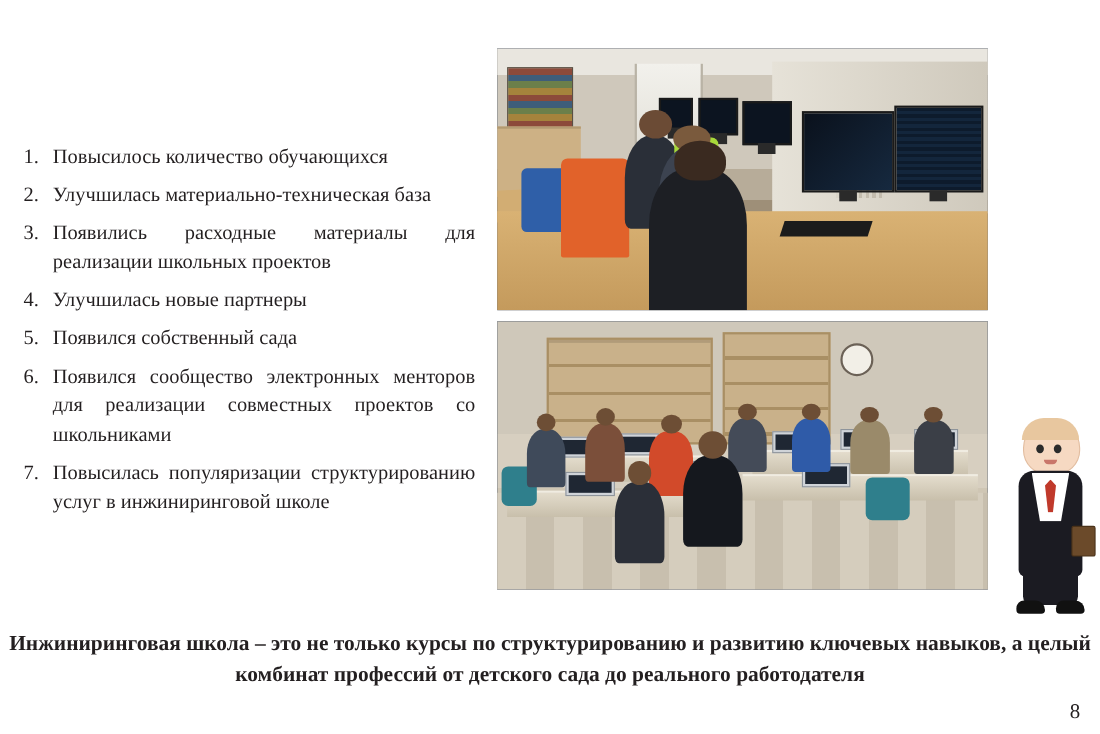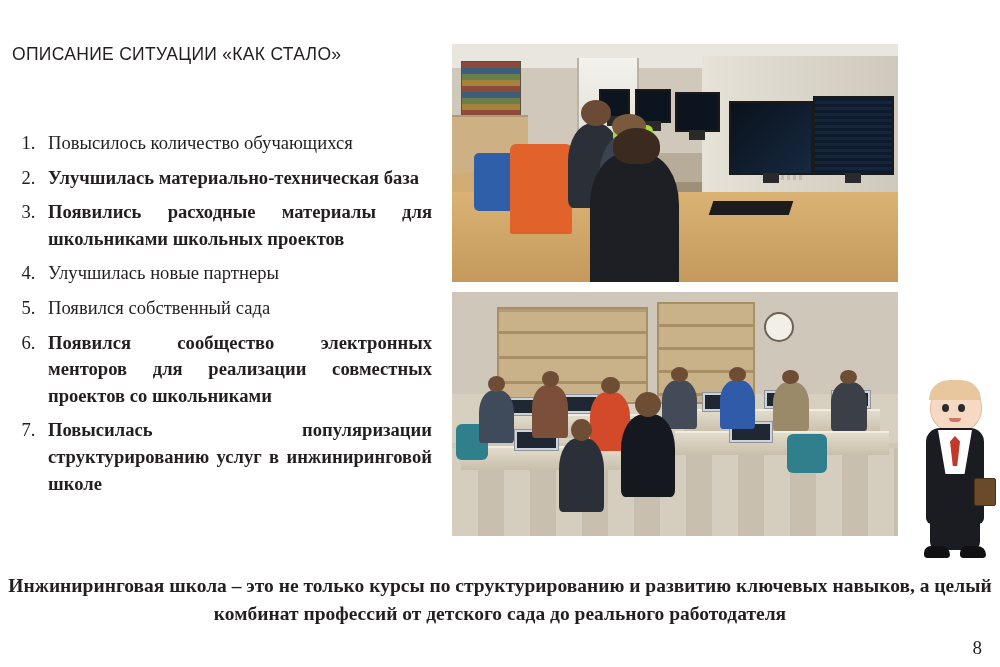--- a/index.html
+++ b/index.html
@@ -57,21 +57,20 @@
     text-justify: inter-word;
   }
   ol.points > li::marker {
     font-size: 18.6px;
   }
   ol.points > li > span {
     display: block;
   }
   .just span {
     text-align: justify;
-    font-weight: bold;
   }
 
   
   .photo {
     position: absolute;
     overflow: hidden;
     background: #24324a;
   }
   .photo-top {
     left: 452px;
@@ -407,32 +406,31 @@
     font-family: "Liberation Serif", serif;
     font-size: 19px;
     color: #231f20;
   }
 </style>
 </head>
 <body>
 
 <div class="slide">
 
-  <div class="slide-title">ОПИСАНИЕ СИТУАЦИИ «КАК СТАЛО»</div>
 
   <div class="list-block">
     <ol class="points">
       <li>
           <span>Повысилось количество обучающихся</span>
         </li>
       <li class="just">
           <span>Улучшилась материально-техническая база</span>
         </li>
       <li class="just">
-          <span>Появились расходные материалы для школьниками школьных проектов</span>
+          <span>Появились расходные материалы для реализации школьных проектов</span>
         </li>
       <li>
           <span>Улучшилась новые партнеры</span>
         </li>
       <li>
           <span>Появился собственный сада</span>
         </li>
       <li class="just">
           <span>Появился сообщество электронных менторов для реализации совместных проектов со школьниками</span>
         </li>

